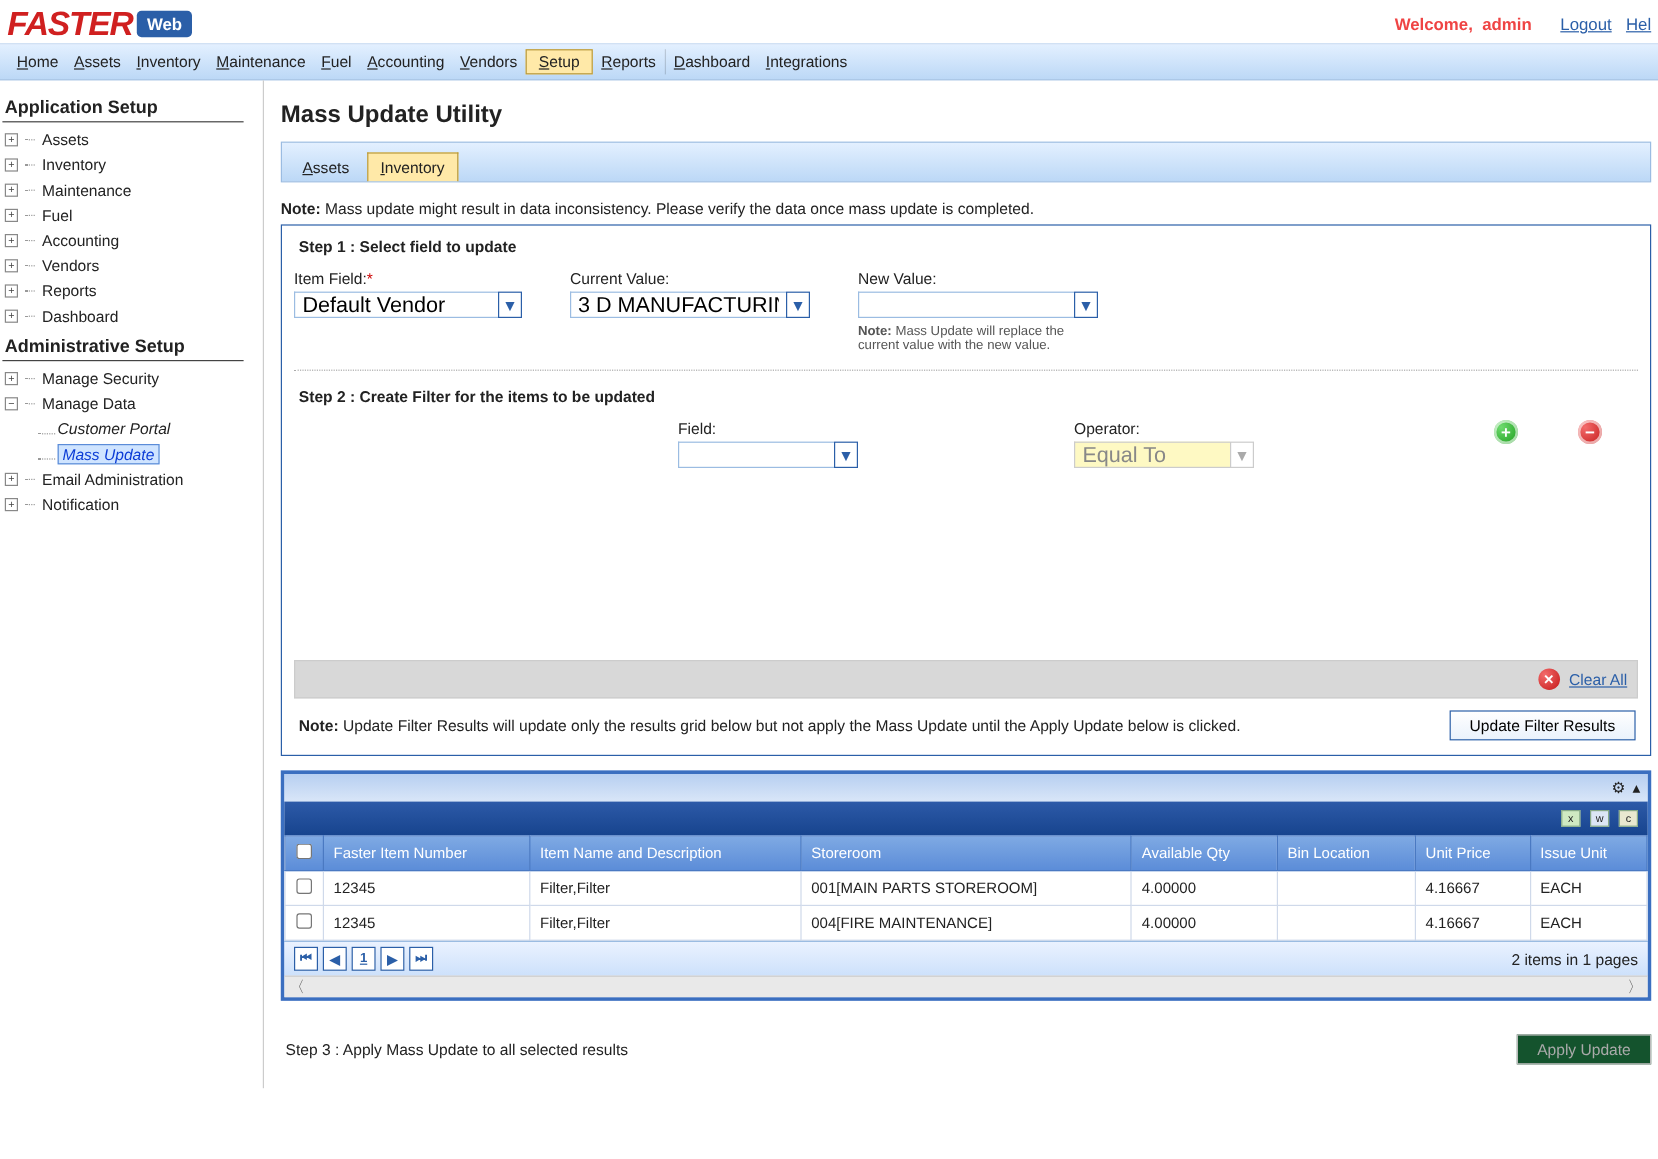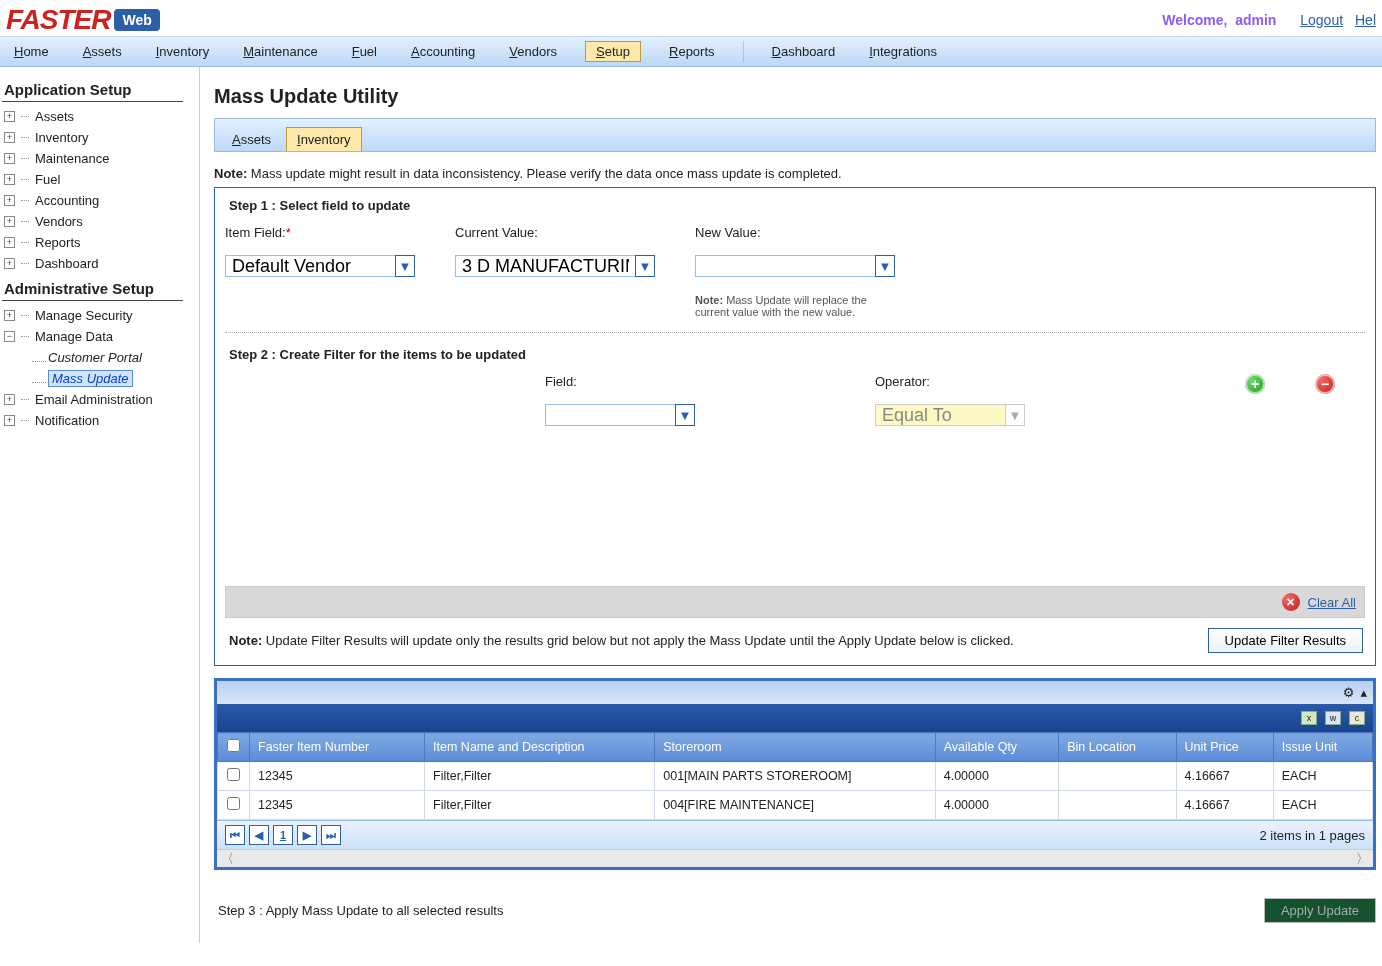--- a/index.html
+++ b/index.html
@@ -4,33 +4,33 @@
 <style>
 * { box-sizing: border-box; margin: 0; padding: 0; }
 body { font-family: "Segoe UI", Tahoma, Arial, sans-serif; font-size: 13px; color: #222; background: #fff; }
 
 
 .topbar { display: flex; align-items: center; justify-content: space-between; padding: 4px 6px 0 6px; gap: 20px; }
 .logo { display: flex; align-items: center; gap: 4px; font-weight: bold; }
 .logo-text { font-family: Arial Black, Arial, sans-serif; font-size: 28px; font-style: italic; color: #d02020; letter-spacing: -1px; }
 .logo-web { background: #2b5fa8; color: #fff; padding: 3px 8px; border-radius: 4px; font-size: 14px; font-weight: bold; font-style: normal; }
 .user-links { font-size: 14px; }
-.user-links .welcome { color: #8b5cf6; font-weight: bold; margin-right: 12px; }
+.user-links .welcome { color: #ef4444; font-weight: bold; margin-right: 12px; }
 .user-links a { color: #2b5fa8; text-decoration: underline; margin-left: 8px; cursor: pointer; }
 
 
-.mainmenu { background: linear-gradient(#e3f0ff, #bcd8f6); border-top: 1px solid #c6daf2; border-bottom: 1px solid #9bbce2; padding: 4px 8px; display: flex; gap: 22px; }
+.mainmenu { background: linear-gradient(#e3f0ff, #bcd8f6); border-top: 1px solid #c6daf2; border-bottom: 1px solid #9bbce2; padding: 4px 8px; display: flex; gap: 1px; }
 .mainmenu .mitem { padding: 3px 6px; cursor: pointer; }
 .mainmenu .mitem .ul { text-decoration: underline; }
 .mainmenu .mitem.active { background: #ffe9a8; border: 1px solid #b99a3c; padding: 2px 10px; }
 .mainmenu .sep { width: 1px; background: rgba(0,0,0,0.15); }
 
 
 .layout { display: flex; }
-.sidebar { width: 200px; border-right: 1px solid #ccc; padding: 8px 16px 8px 2px; }
+.sidebar { width: 220px; border-right: 1px solid #ccc; padding: 8px 16px 8px 2px; }
 .sidebar h4 { font-size: 15px; color: #222; border-bottom: 1px solid #444; padding: 6px 0 3px 2px; margin-bottom: 4px; }
 .tree { list-style: none; }
 .tree li { padding: 3px 0 3px 2px; white-space: nowrap; }
 .tree .node { display: flex; align-items: center; gap: 4px; }
 .treebtn { display:inline-flex; width:11px; height:11px; border:1px solid #888; align-items:center; justify-content:center; font-size:9px; line-height:1; background:#fff; color:#444;}
 .dots { display:inline-block; width:8px; border-top: 1px dotted #999; margin-left:2px; margin-right:2px;}
 .tree a { color: #222; text-decoration: none; cursor: pointer; }
 .tree .child { padding-left: 28px; font-style: italic; }
 .tree .selected a { background: #cfe4ff; border: 1px solid #5b8cd8; padding: 0 3px; color:#0b3bd6;}
 
@@ -43,21 +43,21 @@
 .tabs .tab .ul { text-decoration: underline; }
 .tabs .tab.active { background: #ffe9a8; border-color: #b99a3c; }
 
 .note { margin: 14px 0 6px 0; }
 .note b { font-weight: bold; }
 
 
 .panel { border: 1px solid #2b5fa8; padding: 8px 10px 10px 10px; margin-bottom: 8px; }
 .panel .step-title { font-weight: bold; margin: 2px 0 12px 4px; }
 .row3 { display: flex; gap: 40px; }
-.field { display: flex; flex-direction: column; gap: 15px; }
+.field { display: flex; flex-direction: column; gap: 3px; }
 .lbl { font-size: 13px; }
 .req { color: #c00; }
 .combo { display: flex; align-items: stretch; height: 22px; }
 .combo input { border: 1px solid #9bbce2; border-right: none; padding: 2px 6px; font-size: 18px; width: 170px; background:#fff;}
 .combo .arrow { width: 20px; border: 1px solid #2b5fa8; background: #fff; display:flex; align-items:center; justify-content:center; cursor:pointer; color:#2b5fa8;}
 .combo.disabled input { background:#fef9c3; color:#888; border-color:#ccc;}
 .combo.disabled .arrow { border-color:#ccc; color:#aaa;}
 .smallnote { font-size: 11px; color: #555; max-width: 200px; margin-top:2px;}
 hr.dotted { border: none; border-top: 1px dotted #aaa; margin: 14px 0; }
 

